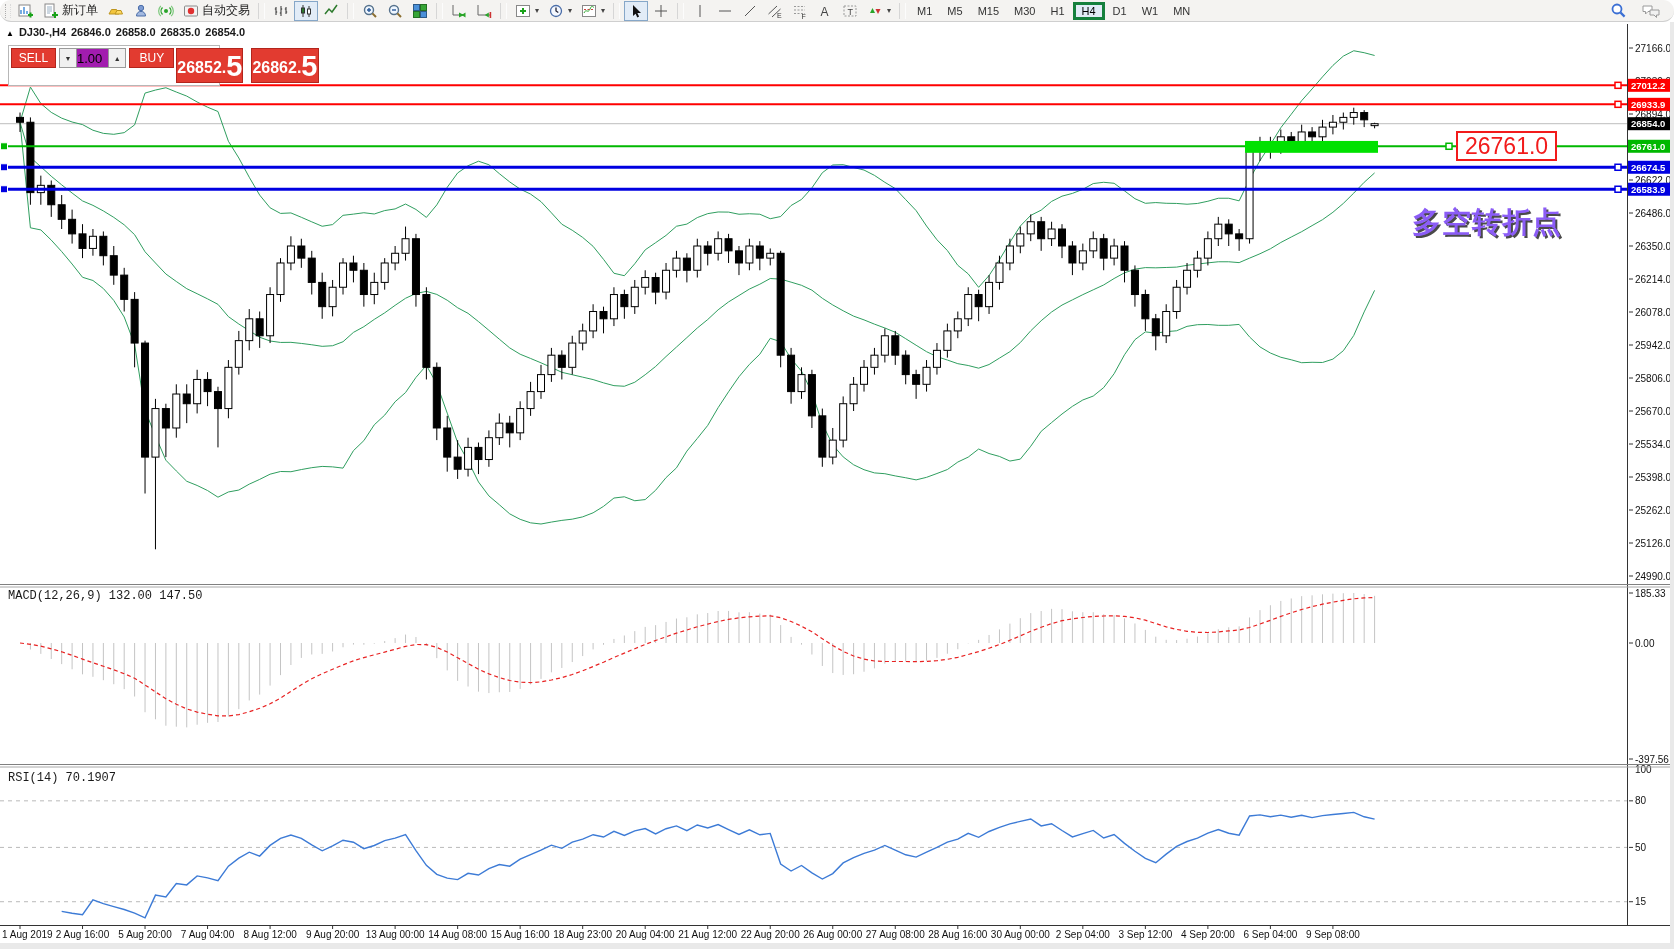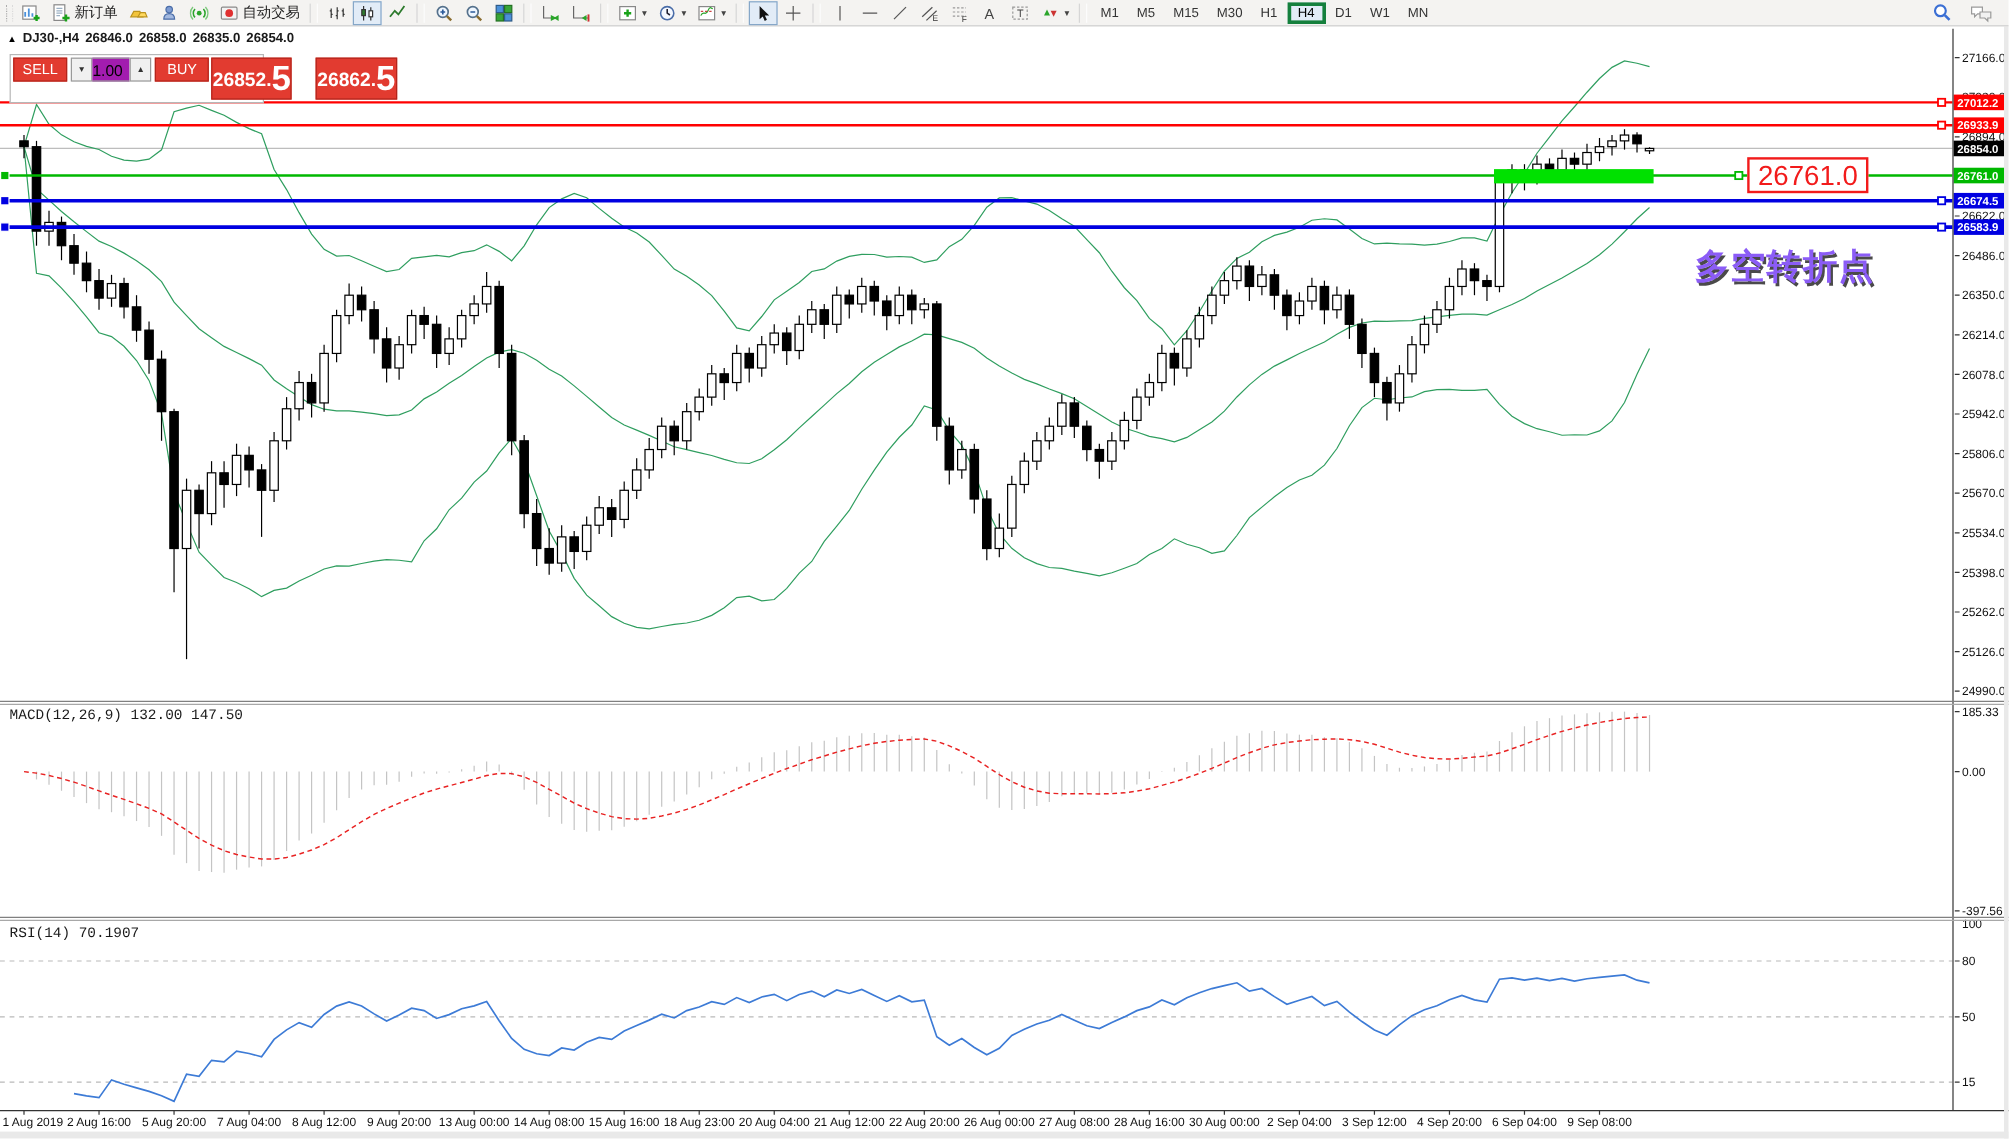--- a/index.html
+++ b/index.html
@@ -1,19 +1,19 @@
 <!DOCTYPE html>
 <html><head>
 <meta charset="utf-8">
 <style>
   html,body{margin:0;padding:0;background:#fff;font-family:"Liberation Sans",sans-serif;}
   #app{position:relative;width:1674px;height:949px;overflow:hidden;background:#fff;}
   
   .toolbar{position:absolute;left:0;top:0;width:100%;height:22px;background:#f4f3f1;border-bottom:1px solid #cfcfcf;
-    display:flex;align-items:center;gap:1px;padding:0 3px;box-sizing:border-box;z-index:30;}
+    display:flex;align-items:center;gap:1px;padding:0 3px;box-sizing:border-box;z-index:30;border-radius:11px;}
   .grip{width:4px;height:14px;margin:0 2px;border-left:1px dotted #adadad;border-right:1px dotted #dadada;}
   .vsep{width:5px;height:16px;margin:0 3px;border-left:1px solid #d6d6d6;border-right:1px solid #fcfcfc;}
   .tbtn{height:20px;border:1px solid transparent;background:transparent;display:flex;align-items:center;gap:3px;
     padding:0 3px;font-size:12px;color:#222;cursor:default;font-family:"Liberation Sans",sans-serif;}
   .tbtn.pressed{border:1px solid #86a7c8;background:#e2ecf7;}
   .tbtn svg{display:block;}
   .caret{font-size:8px;color:#444;margin-left:1px;}
   .tfb{height:18px;border:1px solid transparent;background:transparent;font-size:11px;color:#333;
     padding:0 6px;cursor:default;font-family:"Liberation Sans",sans-serif;}
   .tfb.pressed{border:3px solid #15803d;background:#e2ecf7;color:#000;}
@@ -27,21 +27,21 @@
     padding:2px;z-index:6;display:flex;flex-direction:row;gap:2px;}
   .tp-row1{display:flex;gap:3px;height:20px;}
   .btn-red{background:#e23b30;border:1px solid #b3251c;color:#fff;font-size:12px;display:flex;
     align-items:center;justify-content:center;font-family:"Liberation Sans",sans-serif;}
   .sellbuy{width:45px;}
   .vol{display:flex;flex:1;gap:0;}
   .volbtn{width:18px;background:#f0f0f0;border:1px solid #9a9a9a;font-size:7px;color:#333;
     display:flex;align-items:center;justify-content:center;}
   .volval{flex:1;background:#a21caf;border:1px solid #9a9a9a;border-left:none;border-right:none;
     font-size:13px;color:#000;display:flex;align-items:center;justify-content:flex-end;padding-right:6px;}
-  .tp-row2{display:flex;gap:20px;height:35px;}
+  .tp-row2{display:flex;gap:8px;height:35px;}
   .bigprice{flex:1;display:flex;align-items:flex-end;justify-content:center;padding-bottom:3px;}
   .bp-main{font-size:16px;font-weight:bold;line-height:16px;margin-bottom:3px;}
   .bp-dot{font-size:16px;font-weight:bold;line-height:16px;margin-bottom:3px;}
   .bp-big{font-size:29px;font-weight:bold;line-height:26px;}
   .ind-label{position:absolute;font-size:12px;color:#1a1a1a;z-index:5;font-family:Liberation Mono, monospace;}
   .note-price{position:absolute;left:1456px;top:131px;height:26px;line-height:26px;padding:0 7px;
     background:#fff;border:2px solid #f21b1b;color:#f21b1b;font-size:23px;z-index:7;}
   .note-cn{position:absolute;left:1412px;top:203px;font-size:29px;font-weight:bold;color:#8b5cf6;
     text-shadow:2px 2px 0 #4a4a4a;z-index:7;letter-spacing:1px;}
   .right-strip{position:absolute;left:1670px;top:22px;width:4px;height:927px;background:#e9e9e9;z-index:4;}

